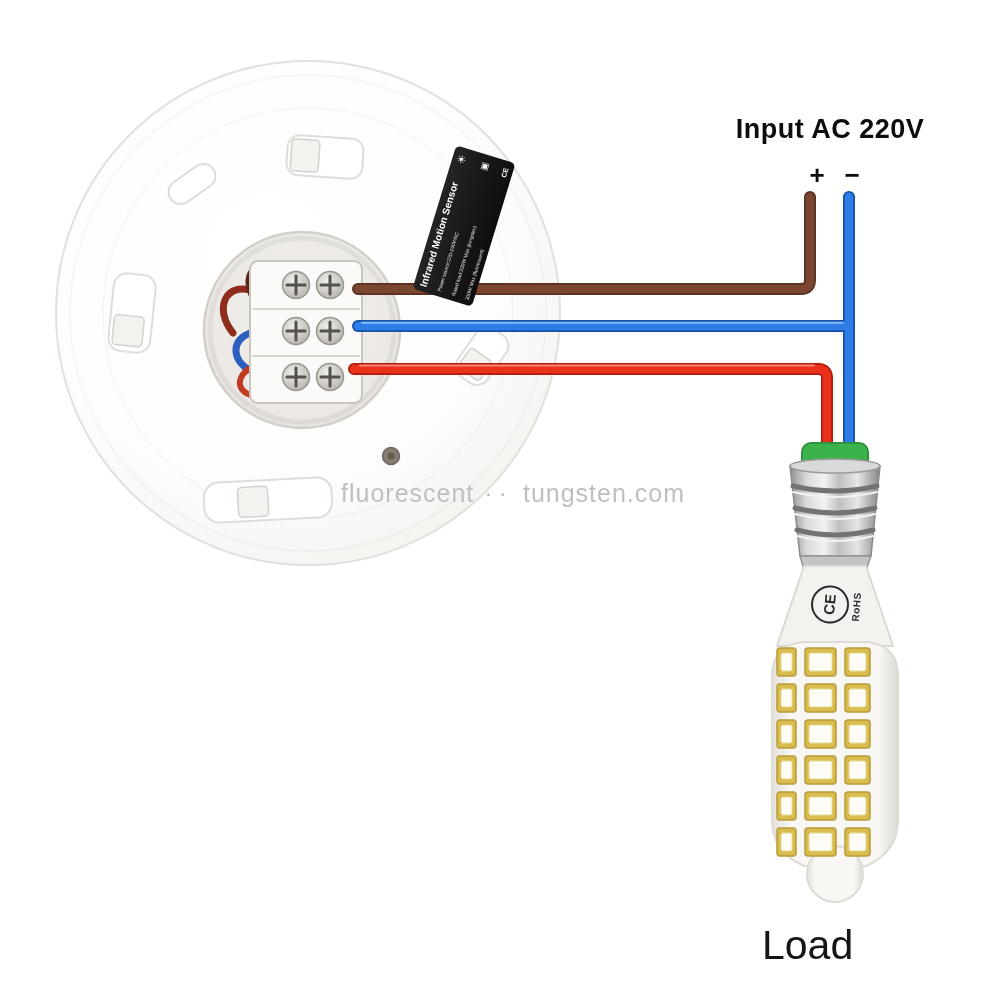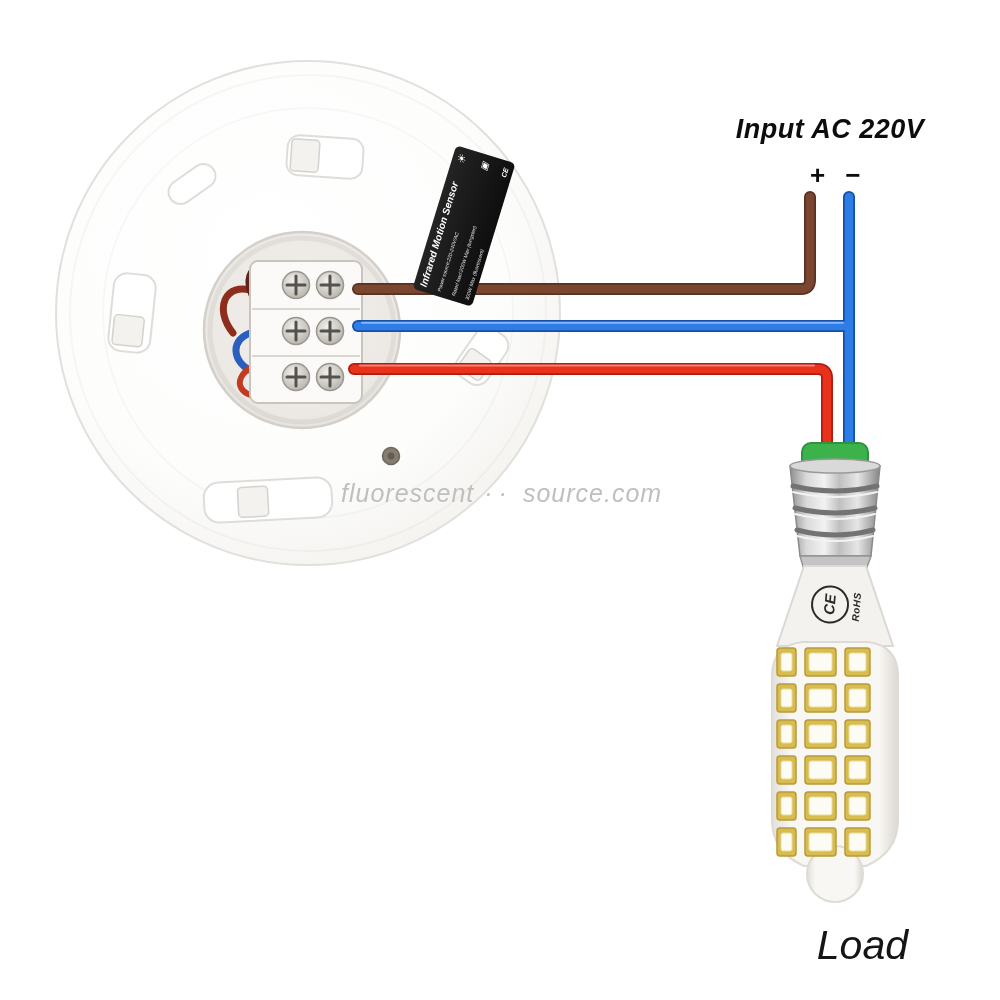--- a/index.html
+++ b/index.html
@@ -4,27 +4,27 @@
 <style>
   :root{
     --wire_brown:#7a4630; --wire_brown_dark:#5a3120;
     --wire_blue:#2e7de6;  --wire_blue_dark:#1450a8;
     --wire_red:#e8321c;   --wire_red_dark:#b01d0e;
     --cap_green:#3cb24a;  --led_gold:#d9bc4e;
     --watermark_gray:#bfbfbf;
   }
   html,body{margin:0;padding:0;background:#ffffff;}
   body{font-family:"Liberation Sans", sans-serif;}
-  .canvas{position:relative;width:1000px;height:984px;background:#ffffff;overflow:hidden;font-style:italic;}
+  .canvas{position:relative;width:1000px;height:984px;background:#ffffff;overflow:hidden;}
   .canvas svg{position:absolute;left:0;top:0;}
   .txt{position:absolute;color:#0d0d0d;}
   .input-label{left:702px;top:114px;width:256px;text-align:center;font-size:27px;font-weight:700;letter-spacing:.5px;}
   .plus{left:801px;top:160px;width:32px;text-align:center;font-size:26px;font-weight:700;}
   .minus{left:836px;top:160px;width:32px;text-align:center;font-size:26px;font-weight:700;}
-  .load-label{left:762px;top:922px;width:146px;text-align:right;font-size:41px;font-weight:400;color:#151515;}
+  .load-label{left:762px;top:922px;width:146px;text-align:left;font-size:41px;font-weight:400;color:#151515;}
   .watermark{left:341px;top:479px;font-size:25px;color:var(--watermark_gray);white-space:nowrap;letter-spacing:1px;}
   .watermark .sep{padding:0 10px;letter-spacing:6px;}
   .sensor-label{
     position:absolute;left:389px;top:195px;width:150px;height:62px;
     background:linear-gradient(180deg,#242424,#0e0e0e);
     border-radius:5px;transform:rotate(-73deg);
     display:flex;align-items:stretch;gap:4px;padding:4px 5px;box-sizing:border-box;
     color:#ffffff;
   }
   .label-text{flex:1;display:flex;flex-direction:column;justify-content:space-between;overflow:hidden;}
@@ -216,21 +216,21 @@
           <rect x="849" y="833" width="17" height="18" rx="2" style="fill:#fdfcf4;stroke:#e8dc9a;stroke-width:1"></rect>
         </g>
     </g>
   </svg>
 
   <div class="txt input-label">Input AC 220V</div>
   <div class="txt plus">+</div>
   <div class="txt minus">−</div>
 
   <div class="txt watermark">
-    <span>fluorescent</span><span class="sep">··</span><span>source.com</span>
+    <span>fluorescent</span><span class="sep">··</span><span>tungsten.com</span>
   </div>
 
   <div class="sensor-label">
     <div class="label-text">
       <div class="label-title">Infrared Motion Sensor</div>
       <div class="label-line">Power source:220-240V/AC</div>
       <div class="label-line">Rated load:200W Max (tungsten)</div>
       <div class="label-line">300W Max (fluorescent)</div>
     </div>
     <div class="label-icons">

